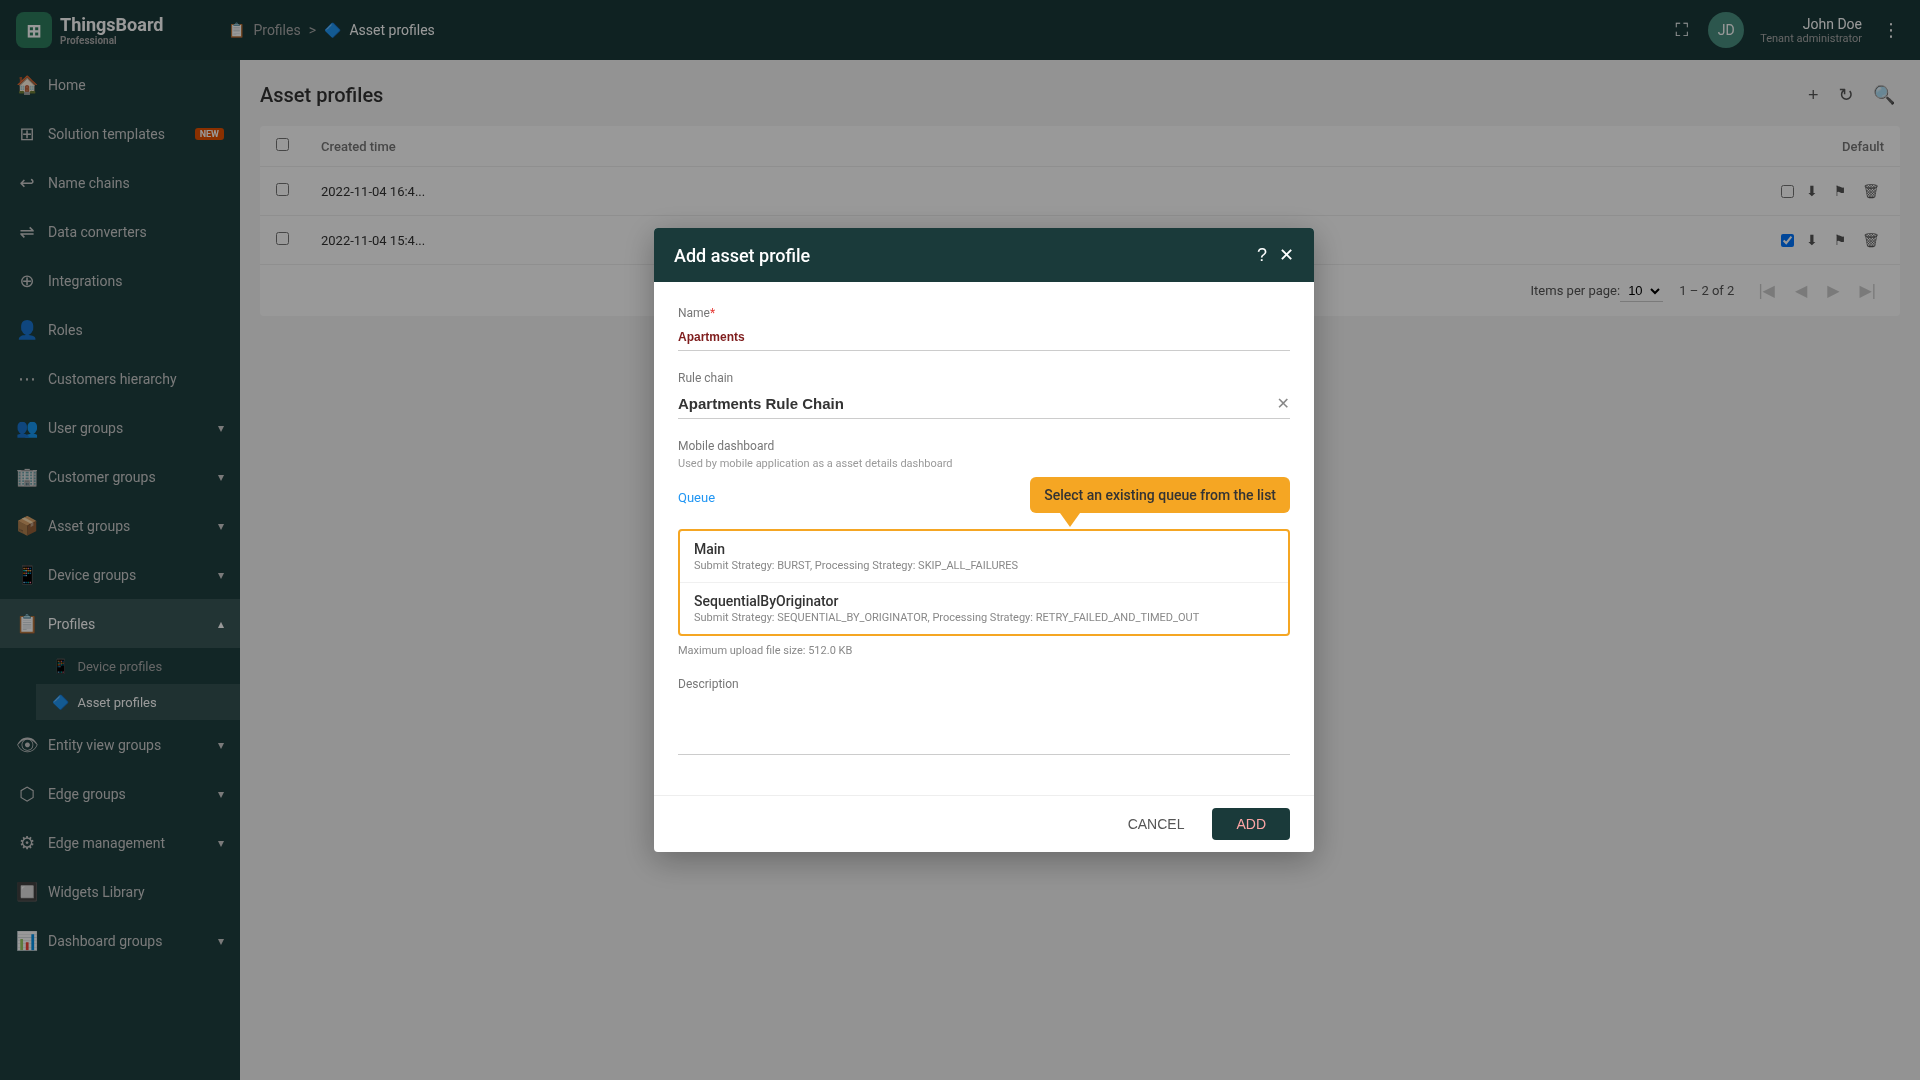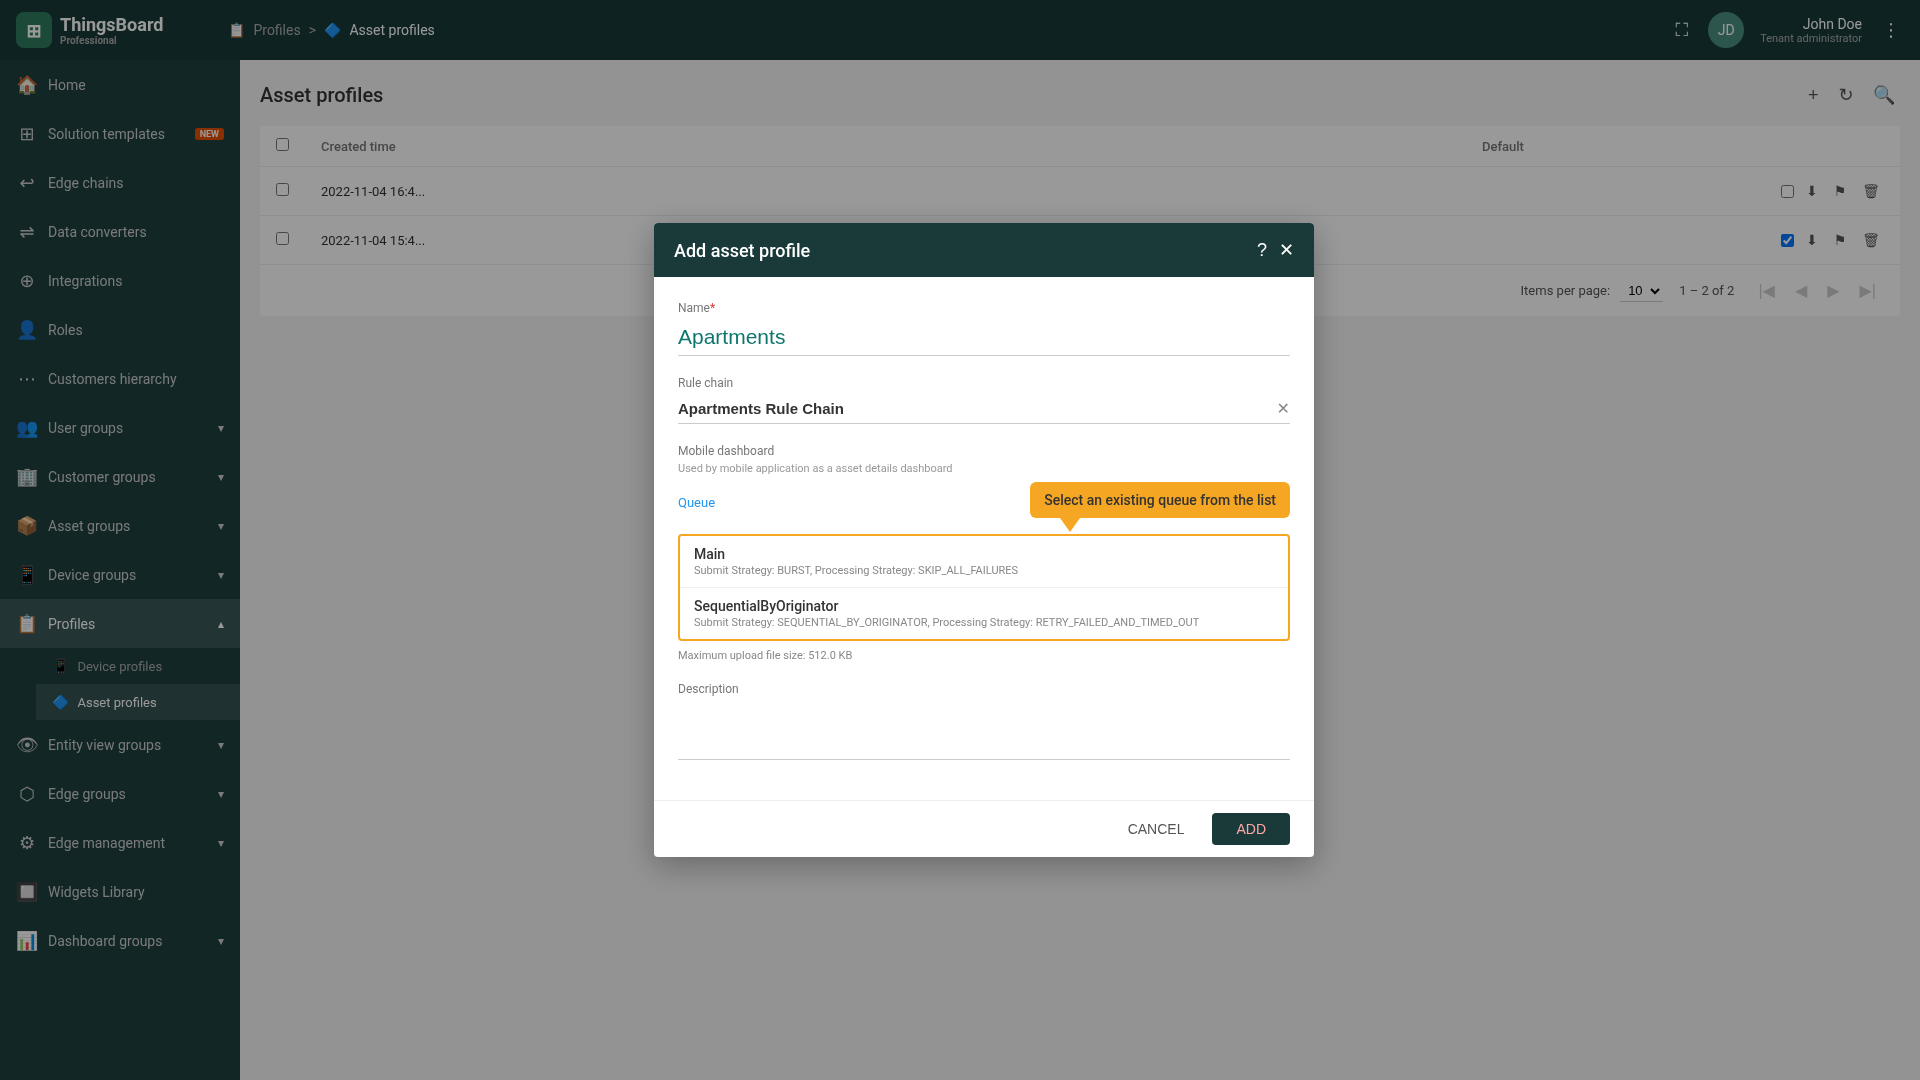--- a/index.html
+++ b/index.html
@@ -212,24 +212,25 @@
       color: #777;
       margin-bottom: 4px;
       display: block;
     }
     .form-label .required { color: #e53935; }
     .form-input {
       width: 100%;
       border: none;
       border-bottom: 1px solid #ccc;
       padding: 6px 0;
-      font-size: 21px;
+      font-size: 12px;
       outline: none;
       background: transparent;
-      color: #0f766e;
+      color: #7f1d1d;
+      font-weight: bold;
     }
     .form-input-with-clear {
       display: flex;
       align-items: center;
       border-bottom: 1px solid #ccc;
     }
     .form-input-with-clear input {
       flex: 1;
       border: none;
       padding: 6px 0;
@@ -351,21 +352,21 @@
     .pagination-controls { display: flex; gap: 4px; }
     .page-btn {
       background: none;
       border: none;
       cursor: pointer;
       padding: 4px 8px;
       color: #555;
       font-size: 16px;
     }
     .page-btn:disabled { color: #ccc; }
-    .items-per-page { display: flex; align-items: center; gap: 10px; }
+    .items-per-page { display: flex; align-items: center; gap: 0; }
     .items-select {
       border: none;
       border-bottom: 1px solid #ccc;
       background: transparent;
       font-size: 13px;
       padding: 2px 4px;
       cursor: pointer;
     }
 
     .relative { position: relative; }
@@ -408,21 +409,21 @@
       <span class="s-icon">🏠</span>
       <span class="s-label">Home</span>
     </div>
     <div class="sidebar-item">
       <span class="s-icon">⊞</span>
       <span class="s-label">Solution templates</span>
       <span class="s-badge">NEW</span>
     </div>
     <div class="sidebar-item">
       <span class="s-icon">↩</span>
-      <span class="s-label">Edge chains</span>
+      <span class="s-label">Name chains</span>
     </div>
     <div class="sidebar-item">
       <span class="s-icon">⇌</span>
       <span class="s-label">Data converters</span>
     </div>
     <div class="sidebar-item">
       <span class="s-icon">⊕</span>
       <span class="s-label">Integrations</span>
     </div>
     <div class="sidebar-item">
@@ -503,21 +504,21 @@
         <button class="content-action-btn">🔍</button>
       </div>
     </div>
 
     <div class="table-container">
       <table class="table">
         <thead>
           <tr>
             <th style="width:40px;"><input type="checkbox" style=""></th>
             <th>Created time</th>
-            <th style="text-align:center;">Default</th>
+            <th style="text-align:right;">Default</th>
           </tr>
         </thead>
         <tbody>
           <tr>
             <td><input type="checkbox" style=""></td>
             <td>2022-11-04 16:4...</td>
             <td style="text-align:right;">
               <span style="display:inline-flex;gap:8px;align-items:center;">
                 <input type="checkbox" style="">
                 <button class="content-action-btn" style="font-size:14px;">⬇</button>

